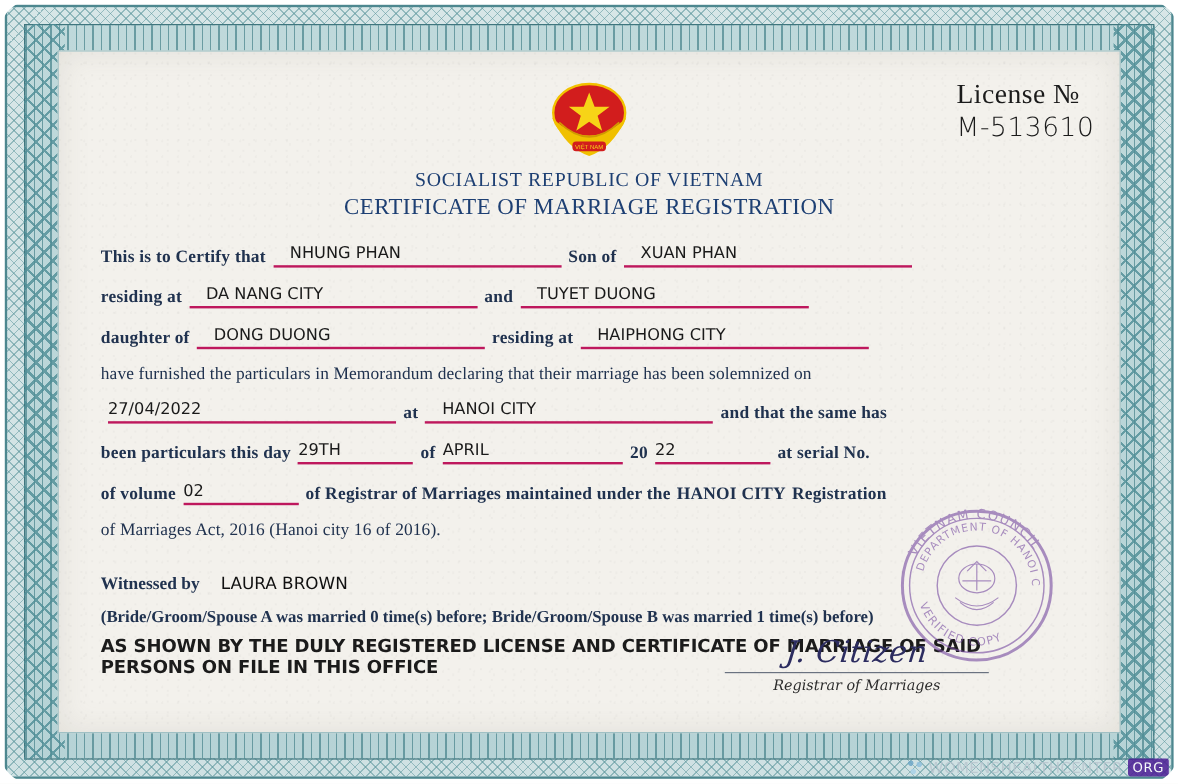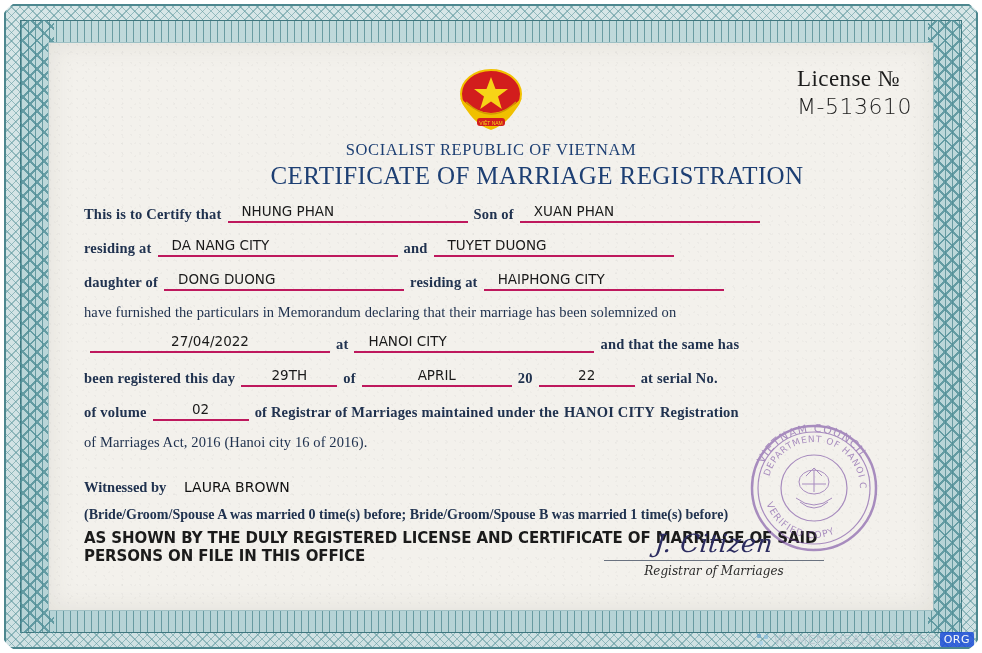--- a/index.html
+++ b/index.html
@@ -142,24 +142,23 @@
     font-family: "Liberation Serif", serif;
     font-variant: small-caps;
     letter-spacing: .6px;
   }
   .doc-title {
     position: absolute;
     top: 120px;
     width: 100%;
     text-align: center;
     color: #1d3f73;
-    font-size: 25px;
+    font-size: 19px;
     font-family: "Liberation Serif", serif;
     letter-spacing: .4px;
-    padding-left: 46px;
   }
 
   .body {
     position: absolute;
     top: 160px;
     left: 36px;
     width: 814px;
     color: #20324f;
   }
 
@@ -189,21 +188,20 @@
     left: 14px;
     bottom: 2px;
     font-family: "DejaVu Sans", sans-serif;
     font-weight: 400;
     font-size: 13.5px;
     color: #1a1a1a;
     white-space: nowrap;
   }
   .fill .val.center {
     left: 0; right: 0;
-    text-align: center;
   }
   .w-sm { max-width: 96px; }
   .w-md { max-width: 150px; }
   .w-lg { max-width: 240px; }
 
   .para {
     font-size: 14.5px;
     font-weight: normal;
     font-family: "Liberation Serif", serif;
     color: #20324f;
@@ -298,21 +296,21 @@
   .wm-text {
     font-family: "DejaVu Sans", sans-serif;
     font-size: 12.5px;
     color: #b9c6cf;
     letter-spacing: .3px;
   }
   .wm-badge {
     font-family: "DejaVu Sans", sans-serif;
     font-size: 11px;
     color: #ffffff;
-    background: #1d4ed8;
+    background: #4c1d95;
     border-radius: 2px;
     padding: 1px 4px;
     letter-spacing: .5px;
   }
 </style>
 </head>
 <body>
 
 <div id="page">
 
@@ -388,21 +386,21 @@
           <span class="val center">27/04/2022</span>
         </span>
         <span class="lbl">at</span>
         <span class="fill w-lg">
           <span class="val">HANOI CITY</span>
         </span>
         <span class="lbl">and that the same has</span>
       </div>
 
       <div class="row">
-        <span class="lbl">been registered this day</span>
+        <span class="lbl">been particulars this day</span>
         <span class="fill w-sm">
           <span class="val center">29TH</span>
         </span>
         <span class="lbl">of</span>
         <span class="fill w-md">
           <span class="val center">APRIL</span>
         </span>
         <span class="lbl">20</span>
         <span class="fill w-sm">
           <span class="val center">22</span>

